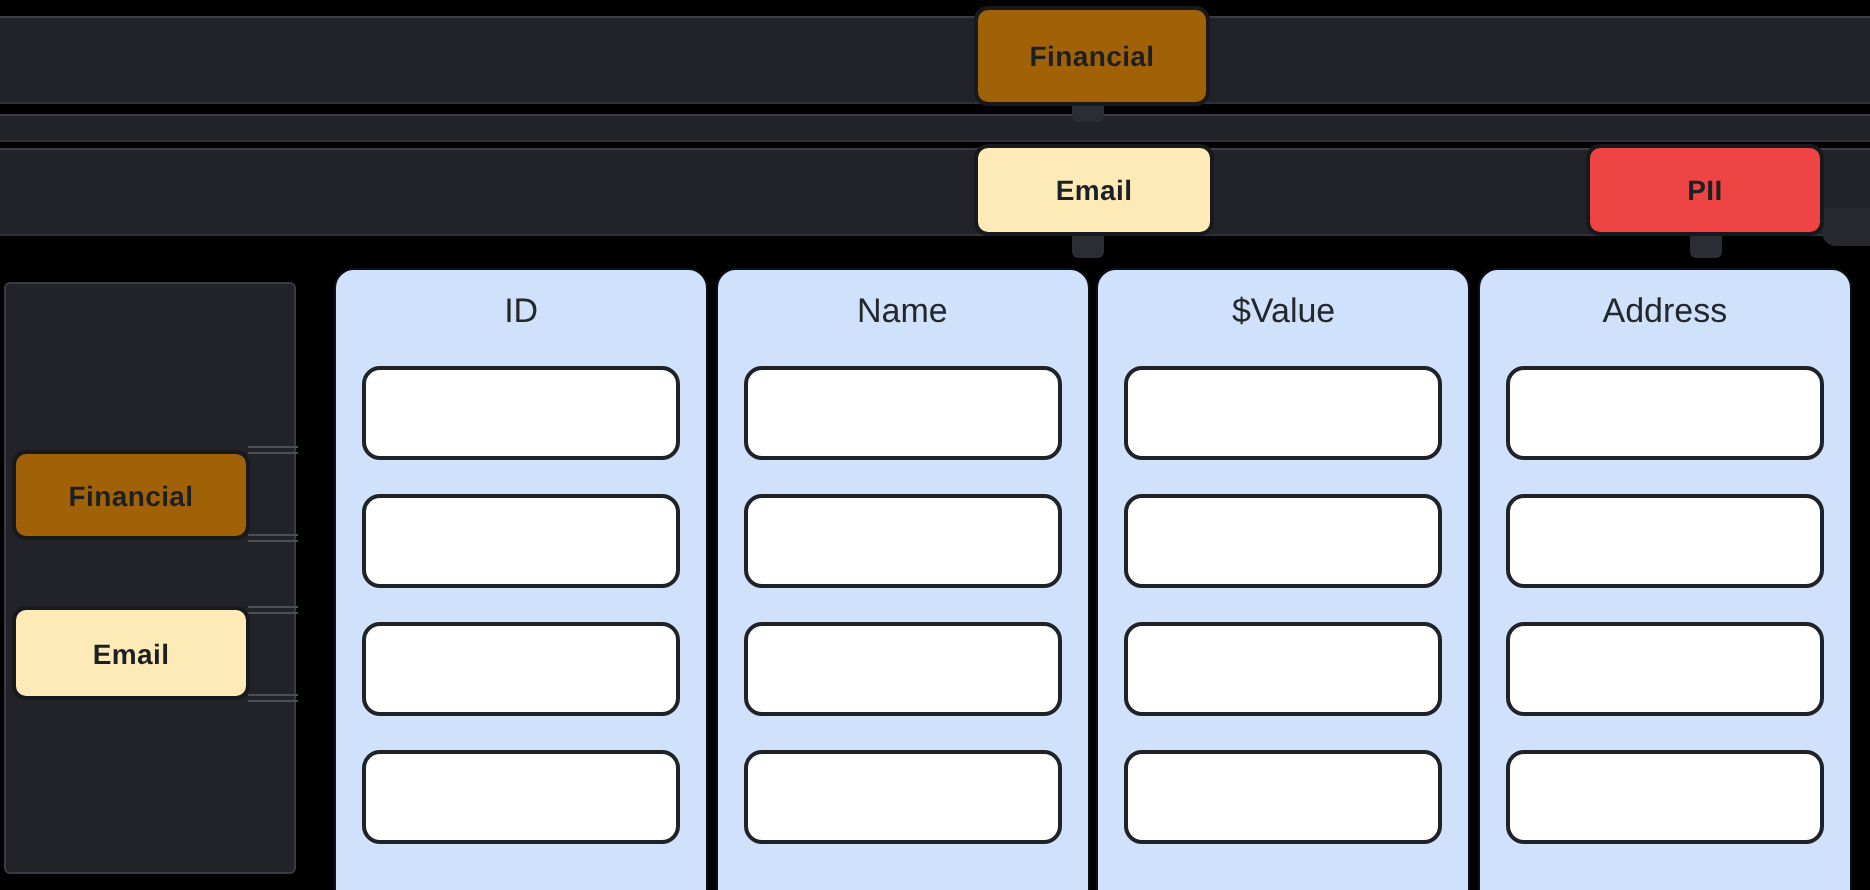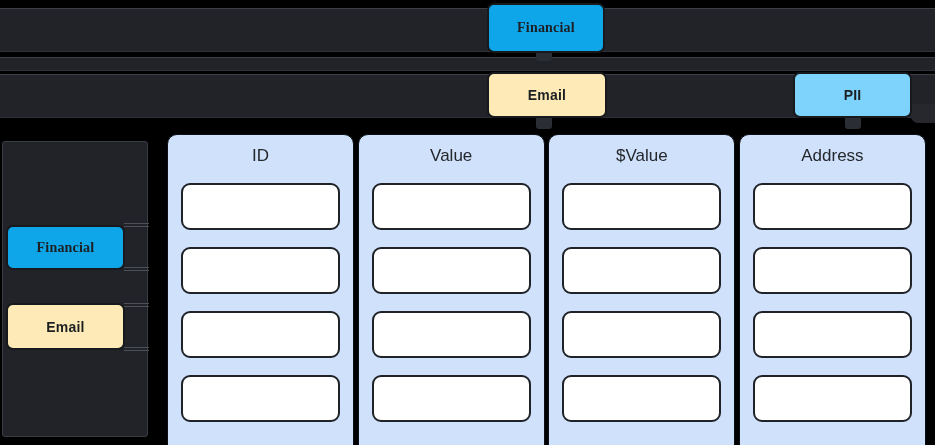--- a/index.html
+++ b/index.html
@@ -24,23 +24,23 @@
   .tab-a{left:536px;top:50px;width:16px;height:11px;}
   .tab-b{left:536px;top:116px;width:16px;height:13px;}
   .tab-c{left:845px;top:116px;width:16px;height:13px;}
   
   .chip{
     position:absolute;display:flex;align-items:center;justify-content:center;
     border:2px solid #17191d;border-radius:7px;box-sizing:border-box;
     font-size:14px;font-weight:bold;color:#1d2023;letter-spacing:.2px;
     cursor:pointer;
   }
-  .chip-financial{background:#0ea5e9;font-family:Liberation Serif, serif;}
+  .chip-financial{background:#a16207;}
   .chip-email{background:#fdeab6;}
-  .chip-pii{background:#7dd3fc;}
+  .chip-pii{background:#ef4444;}
   .chip-top-financial{left:487px;top:3px;width:118px;height:50px;}
   .chip-top-email{left:487px;top:72px;width:120px;height:46px;}
   .chip-top-pii{left:793px;top:72px;width:119px;height:46px;}
   
   .sidebar{
     position:absolute;left:2px;top:141px;width:146px;height:296px;
     background:#212329;border:1px solid #383c43;border-radius:3px;
     box-sizing:border-box;
   }
   .chip-side-financial{left:6px;top:225px;width:119px;height:45px;}
@@ -107,21 +107,21 @@
   <div class="column">
     <div class="col-header">ID</div>
     <div class="cells">
         <div class="cell"></div>
         <div class="cell"></div>
         <div class="cell"></div>
         <div class="cell"></div>
       </div>
   </div>
   <div class="column">
-    <div class="col-header">Value</div>
+    <div class="col-header">Name</div>
     <div class="cells">
         <div class="cell"></div>
         <div class="cell"></div>
         <div class="cell"></div>
         <div class="cell"></div>
       </div>
   </div>
   <div class="column">
     <div class="col-header">$Value</div>
     <div class="cells">

